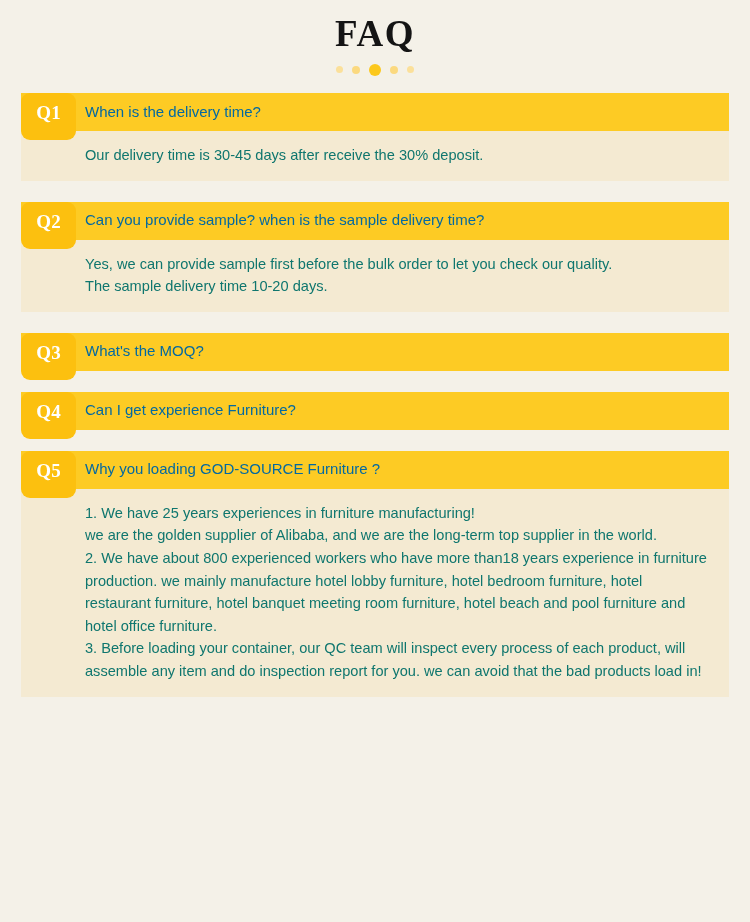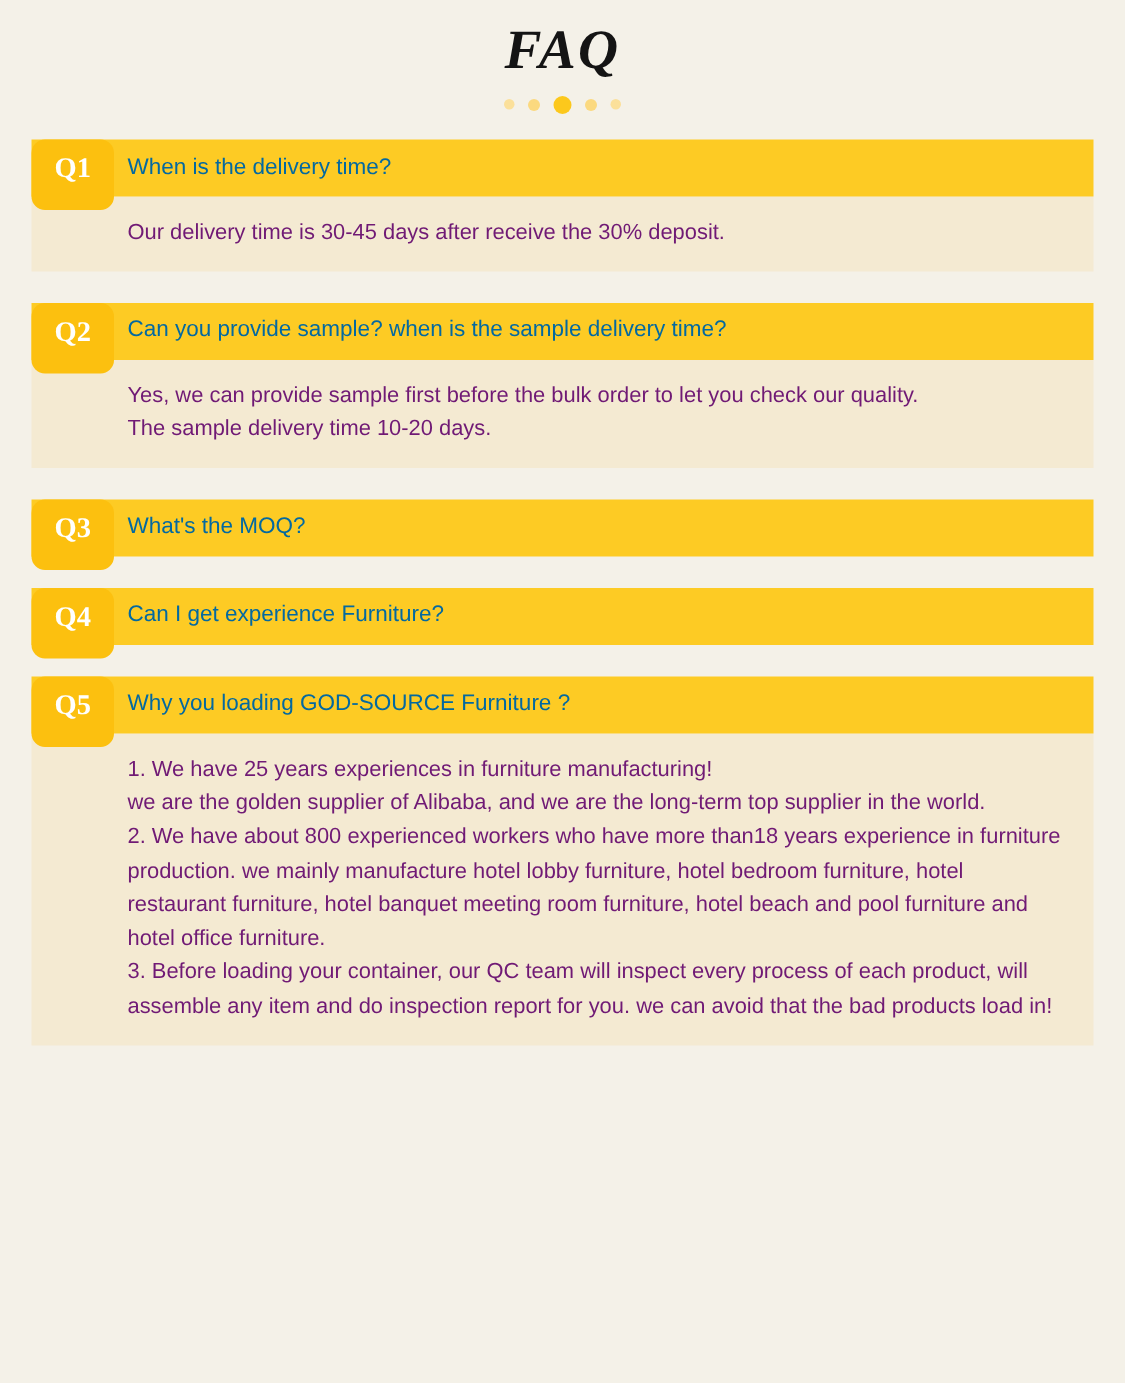--- a/index.html
+++ b/index.html
@@ -18,21 +18,20 @@
     width: 750px;
     height: 922px;
     background: #f4f1e8;
     box-sizing: border-box;
   }
 
   
   .header {
     padding-top: 14px;
     text-align: center;
-    font-style: italic;
   }
   .faq-title {
     font-family: "Liberation Serif", "DejaVu Serif", serif;
     font-size: 37px;
     font-weight: 700;
     color: #141414;
     letter-spacing: 1.5px;
     line-height: 1.08;
     margin: 0;
   }
@@ -121,21 +120,21 @@
     font-weight: 400;
   }
 
   .a-panel {
     background: #f4ead2;
     padding: 13px 18px 14px 64px;
     box-sizing: border-box;
   }
   .a-text {
     font-size: 14.6px;
-    color: #701a75;
+    color: #0f766e;
     line-height: 1.55;
     white-space: pre-line;
     margin: 0;
   }
 </style>
 </head>
 <body>
 
 <div class="page">
 

